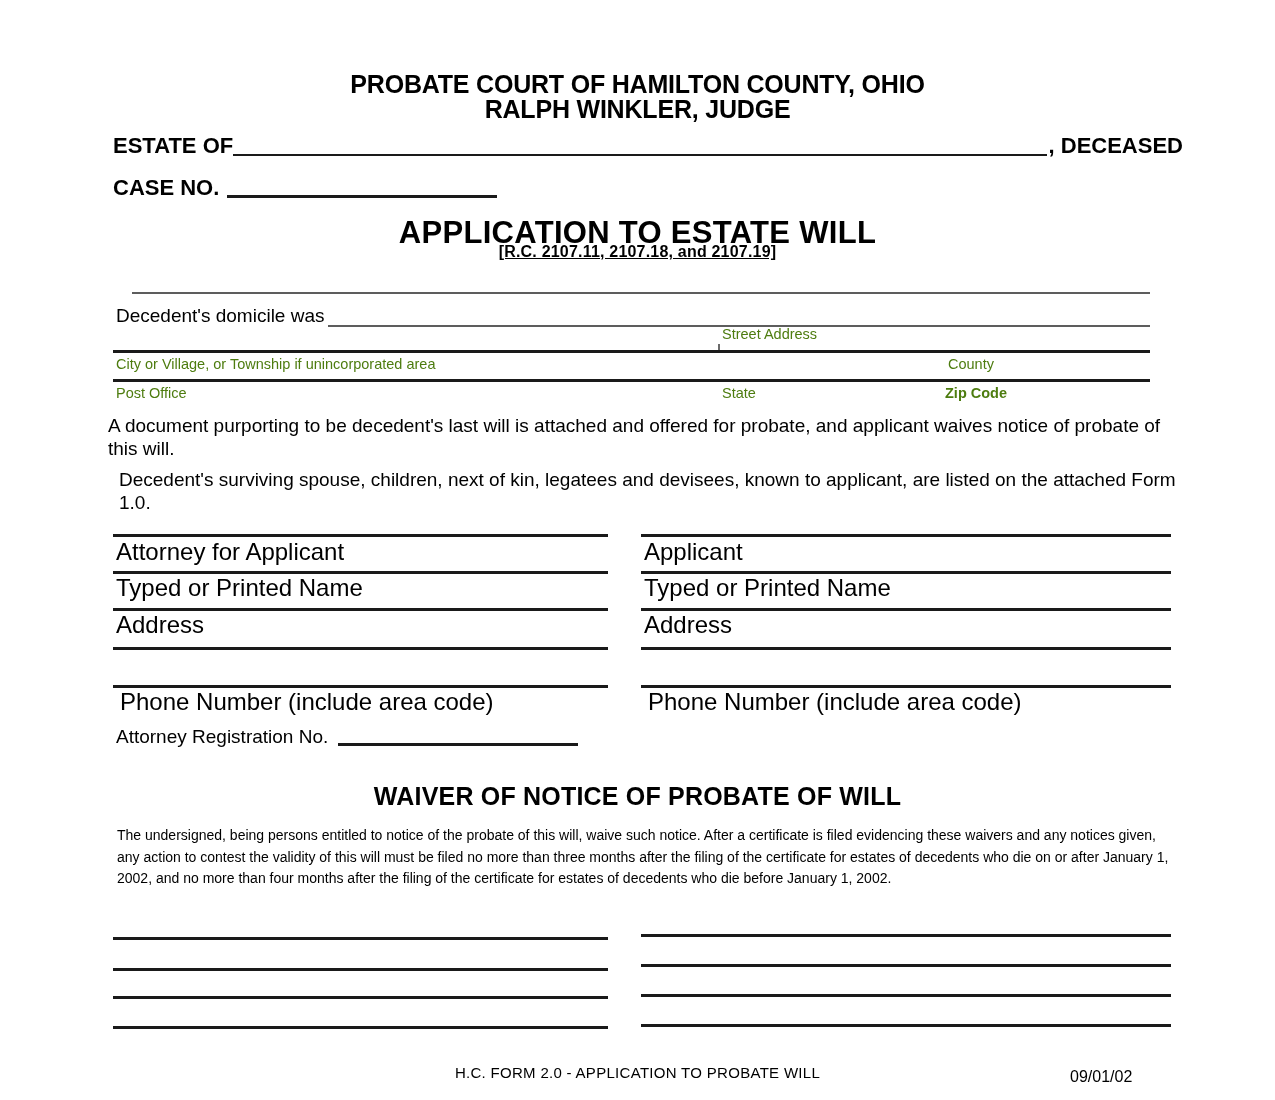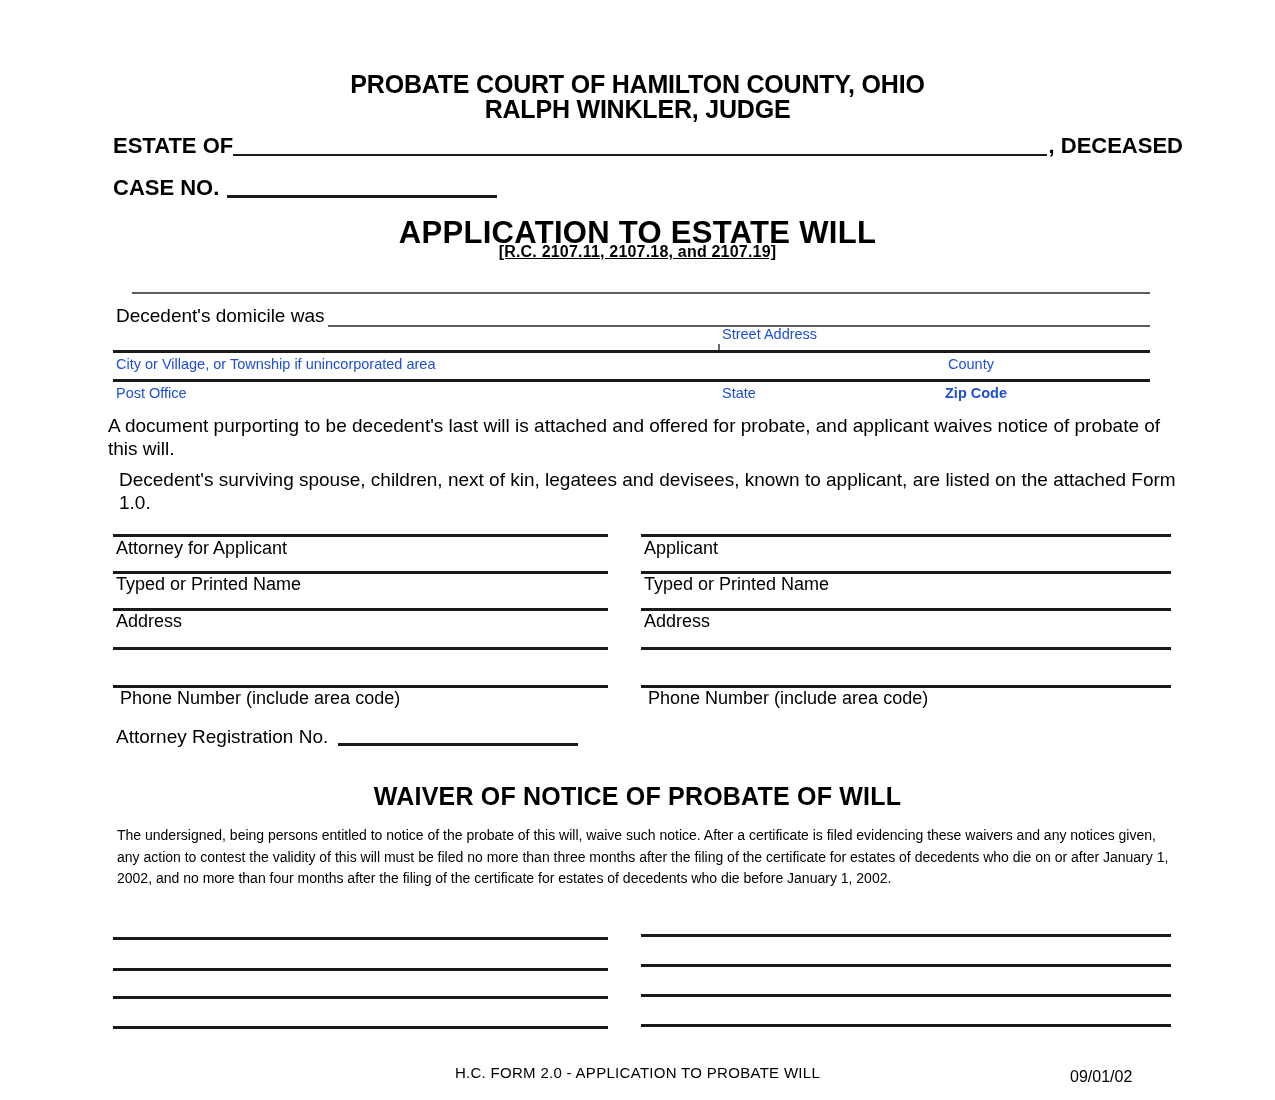--- a/index.html
+++ b/index.html
@@ -118,21 +118,21 @@
   #addr-rule-2 { top: 379px; }
   .tickmark {
     left: 718px;
     top: 344px;
     width: 2px;
     height: 6px;
     background: #6b6b6b;
   }
   .caption {
     font-size: 14.5px;
-    color: #1d4ed8;
+    color: #4d7c0f;
     white-space: nowrap;
   }
   #cap-street   { left: 722px; top: 326px; }
   #cap-city     { left: 116px; top: 356px; }
   #cap-county   { left: 948px; top: 356px; }
   #cap-postoffice { left: 116px; top: 385px; }
   #cap-state    { left: 722px; top: 385px; }
   #cap-zip      { left: 945px; top: 385px; font-weight: bold; }
 
   
@@ -143,21 +143,21 @@
   }
   #para-1 { left: 108px; top: 414px; }
   #para-2 { left: 119px; top: 468px; }
 
   
   .sig-line {
     border-bottom: 3px solid #1a1a1a;
     height: 0;
   }
   .sig-label {
-    font-size: 18px;
+    font-size: 24px;
     white-space: nowrap;
   }
   .col-left  { left: 113px; width: 495px; }
   .col-right { left: 641px; width: 530px; }
   .lbl-left  { left: 116px; }
   .lbl-right { left: 644px; }
   .lbl-left-indent  { left: 120px; }
   .lbl-right-indent { left: 648px; }
 
   

